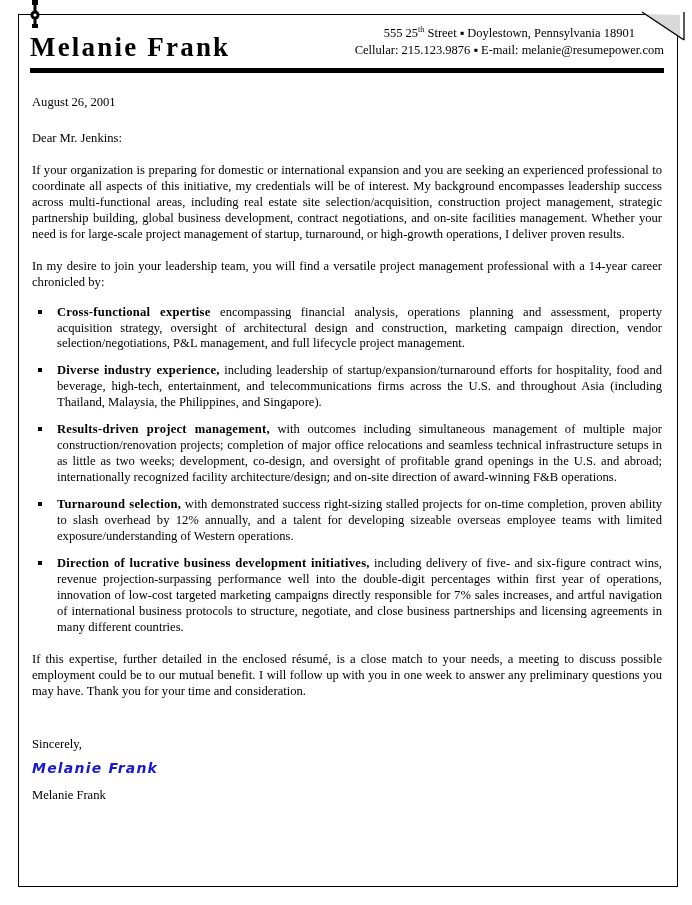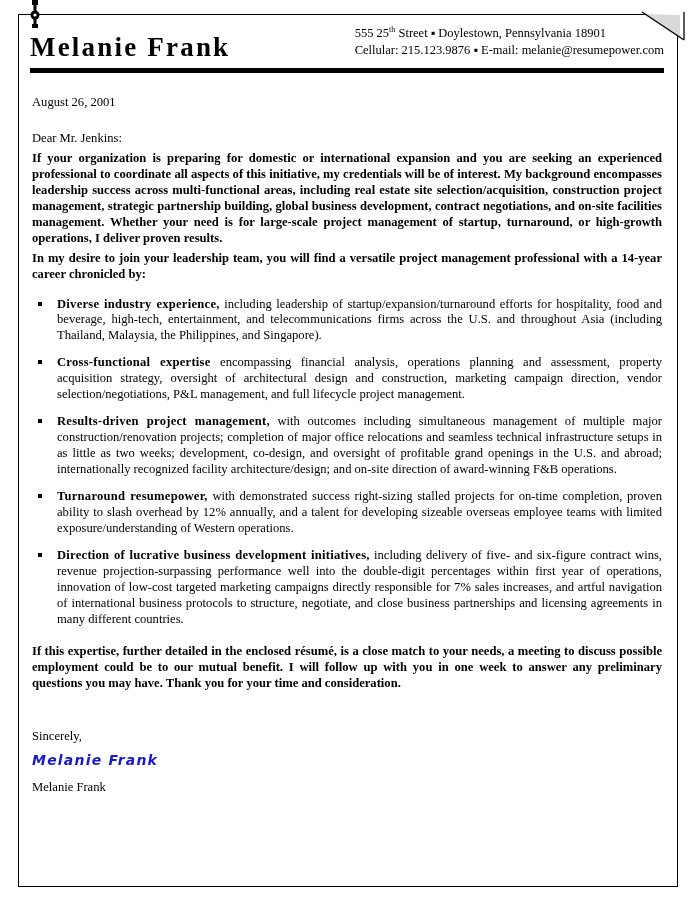--- a/index.html
+++ b/index.html
@@ -73,21 +73,21 @@
     font-family: "Liberation Serif", "DejaVu Serif", serif;
     font-weight: bold;
     font-size: 27px;
     letter-spacing: 2.2px;
     white-space: nowrap;
     line-height: 1.05;
     padding-bottom: 2px;
   }
 
   .contact {
-    text-align: left;
+    text-align: center;
     font-size: 12.5px;
     line-height: 1.38;
     padding-bottom: 4px;
     white-space: nowrap;
   }
   .contact sup {
     font-size: 8px;
     vertical-align: super;
   }
 
@@ -104,24 +104,23 @@
   }
 
   .date { margin-top: 22px; }
 
   .recipient { margin-top: 20px; }
   .recipient div { line-height: 1.27; }
 
   .salutation { margin-top: 20px; }
 
   p.para {
-    margin: 4px 0 0 0;
+    margin: 16px 0 0 0;
     text-align: justify;
     text-justify: inter-word;
-    font-weight: bold;
   }
 
   ul.bullets {
     list-style: none;
     margin: 14px 0 0 0;
     padding: 0;
   }
   ul.bullets li {
     position: relative;
     padding-left: 25px;
@@ -200,33 +199,33 @@
 
       <div class="salutation">Dear Mr. Jenkins:</div>
 
       <p class="para">If your organization is preparing for domestic or international expansion and you are seeking an experienced professional to coordinate all aspects of this initiative, my credentials will be of interest. My background encompasses leadership success across multi-functional areas, including real estate site selection/acquisition, construction project management, strategic partnership building, global business development, contract negotiations, and on-site facilities management. Whether your need is for large-scale project management of startup, turnaround, or high-growth operations, I deliver proven results.</p>
 
       <p class="para">In my desire to join your leadership team, you will find a versatile project management professional with a 14-year career chronicled by:</p>
 
       <ul class="bullets">
         <li>
           <span class="sq"></span>
+          <b>Cross-functional expertise</b><span> encompassing financial analysis, operations planning and assessment, property acquisition strategy, oversight of architectural design and construction, marketing campaign direction, vendor selection/negotiations, P&amp;L management, and full lifecycle project management.</span>
+        </li>
+        <li>
+          <span class="sq"></span>
           <b>Diverse industry experience,</b><span> including leadership of startup/expansion/turnaround efforts for hospitality, food and beverage, high-tech, entertainment, and telecommunications firms across the U.S. and throughout Asia (including Thailand, Malaysia, the Philippines, and Singapore).</span>
         </li>
         <li>
           <span class="sq"></span>
-          <b>Cross-functional expertise</b><span> encompassing financial analysis, operations planning and assessment, property acquisition strategy, oversight of architectural design and construction, marketing campaign direction, vendor selection/negotiations, P&amp;L management, and full lifecycle project management.</span>
-        </li>
-        <li>
-          <span class="sq"></span>
           <b>Results-driven project management,</b><span> with outcomes including simultaneous management of multiple major construction/renovation projects; completion of major office relocations and seamless technical infrastructure setups in as little as two weeks; development, co-design, and oversight of profitable grand openings in the U.S. and abroad; internationally recognized facility architecture/design; and on-site direction of award-winning F&amp;B operations.</span>
         </li>
         <li>
           <span class="sq"></span>
-          <b>Turnaround resumepower,</b><span> with demonstrated success right-sizing stalled projects for on-time completion, proven ability to slash overhead by 12% annually, and a talent for developing sizeable overseas employee teams with limited exposure/understanding of Western operations.</span>
+          <b>Turnaround selection,</b><span> with demonstrated success right-sizing stalled projects for on-time completion, proven ability to slash overhead by 12% annually, and a talent for developing sizeable overseas employee teams with limited exposure/understanding of Western operations.</span>
         </li>
         <li>
           <span class="sq"></span>
           <b>Direction of lucrative business development initiatives,</b><span> including delivery of five- and six-figure contract wins, revenue projection-surpassing performance well into the double-digit percentages within first year of operations, innovation of low-cost targeted marketing campaigns directly responsible for 7% sales increases, and artful navigation of international business protocols to structure, negotiate, and close business partnerships and licensing agreements in many different countries.</span>
         </li>
       </ul>
 
       <p class="para closing">If this expertise, further detailed in the enclosed résumé, is a close match to your needs, a meeting to discuss possible employment could be to our mutual benefit. I will follow up with you in one week to answer any preliminary questions you may have. Thank you for your time and consideration.</p>
 
       <div class="sincerely">Sincerely,</div>

